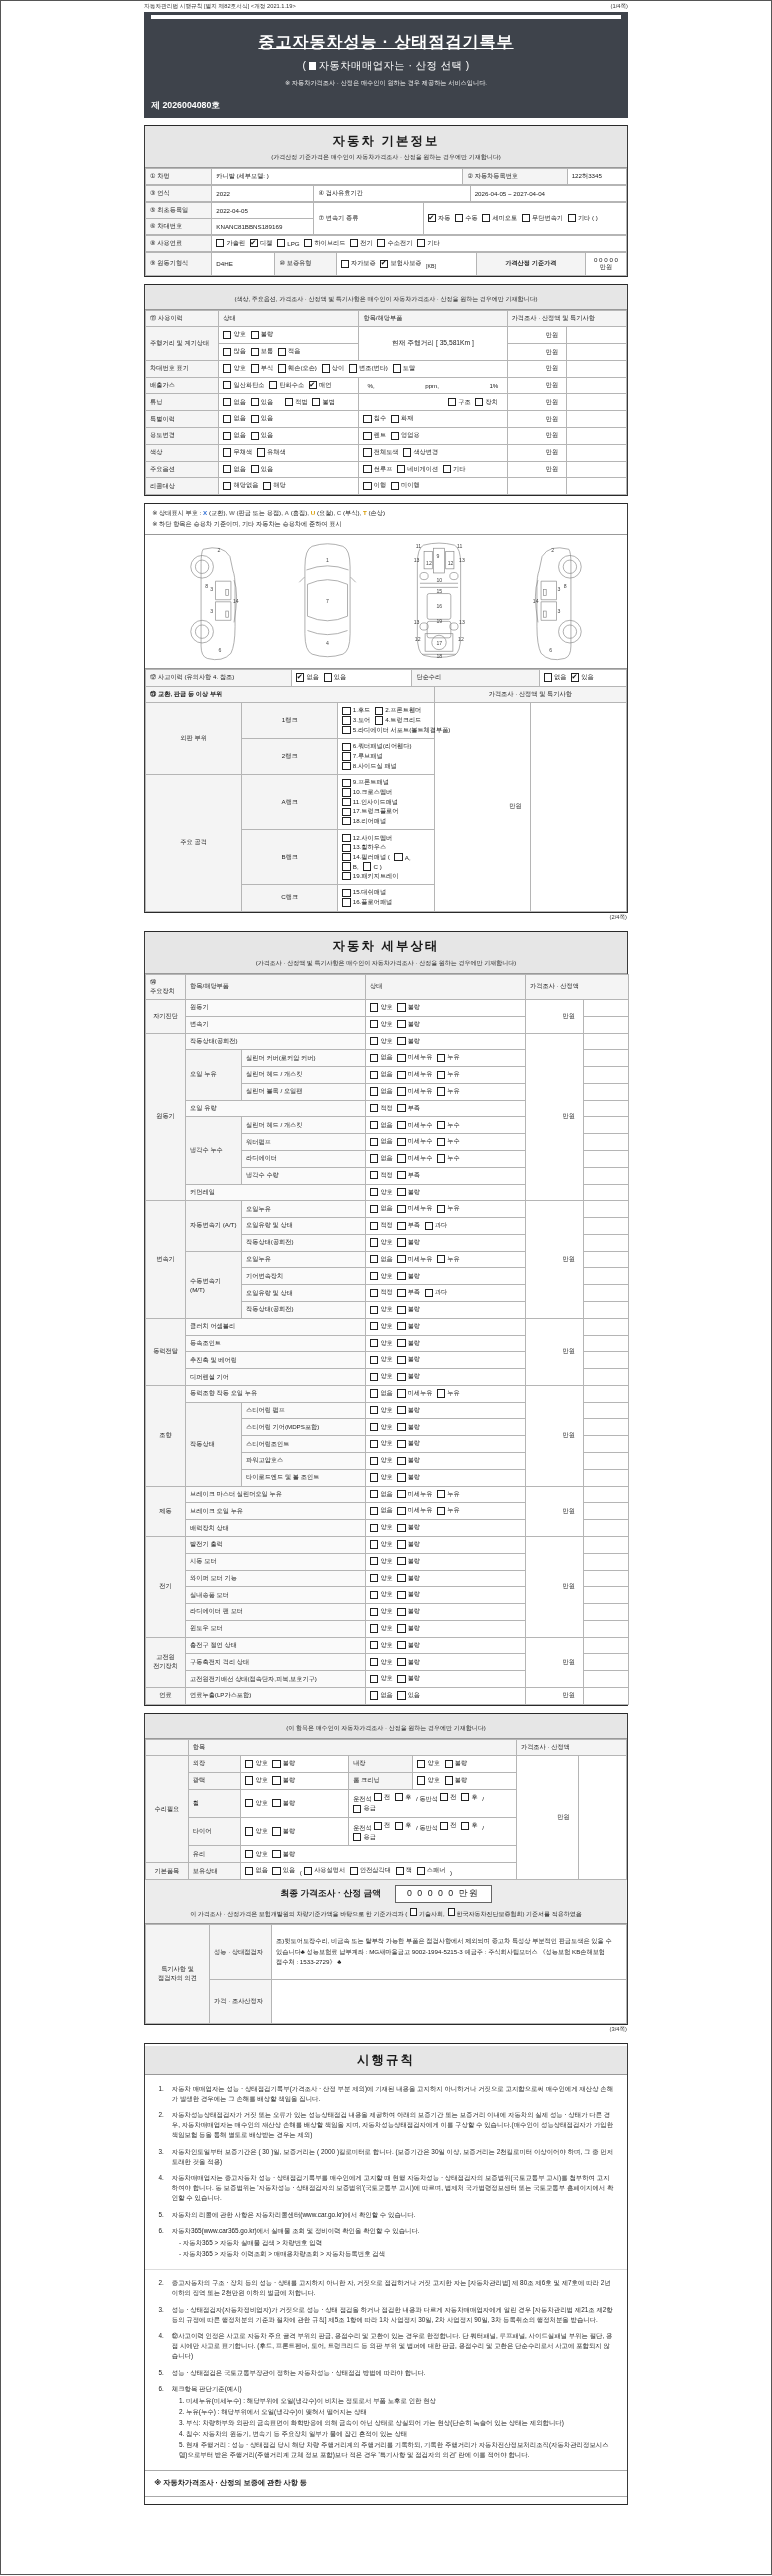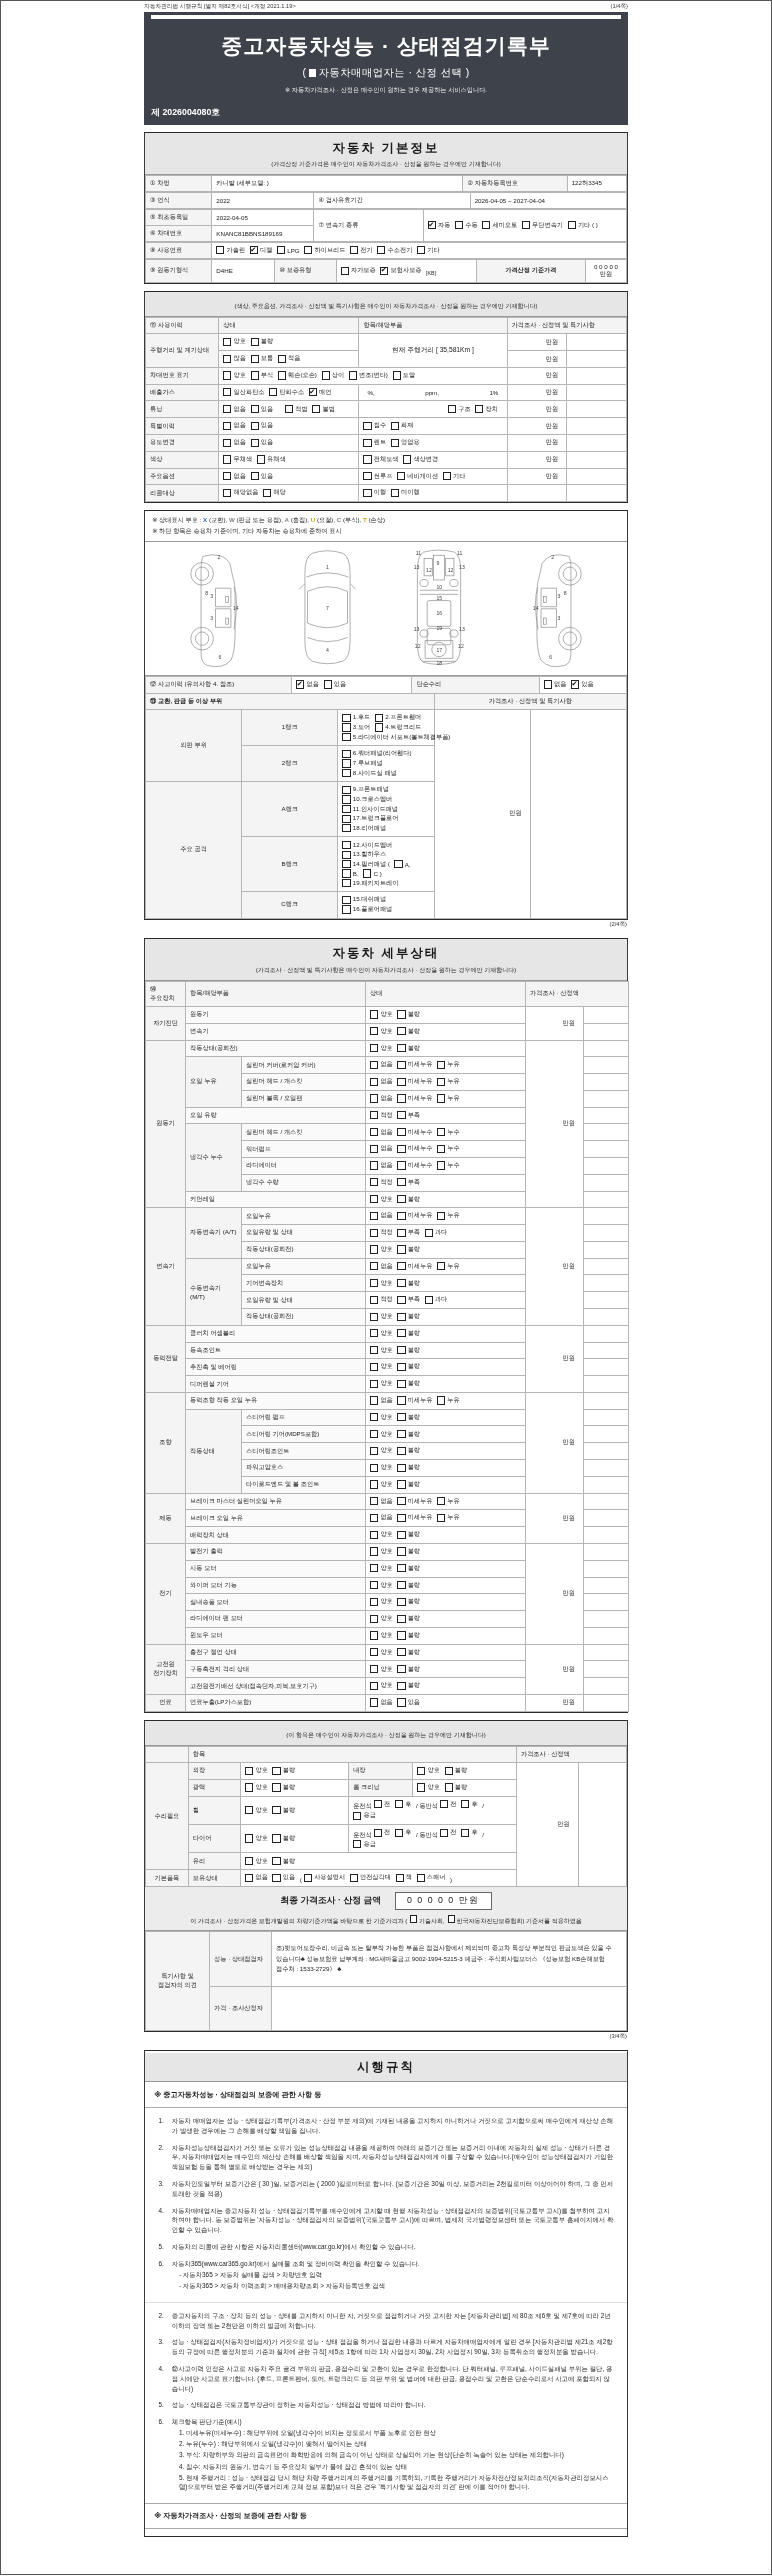--- a/index.html
+++ b/index.html
@@ -4,21 +4,21 @@
 <style>
   html,body{margin:0;padding:0;background:#ffffff;}
   body{width:773px;font-family:"Liberation Sans","DejaVu Sans",sans-serif;color:#1a1a1a;}
   .frame{width:772px;height:2575px;border:0.5px solid #555;box-sizing:border-box;background:#fff;overflow:hidden;position:relative;}
   .doc{width:484px;margin-left:143px;}
   .topmeta{display:flex;justify-content:space-between;font-size:5.7px;color:#333;padding:2.1px 0 1px 0;}
   .pagemark{text-align:right;font-size:5.7px;color:#333;padding:1.5px 1px;}
   
   .hdr{background:#3e434b;color:#fff;padding:2.1px 7.2px 6.2px 7.2px;}
   .hdr .whitebar{height:3.6px;background:#fff;margin:1px 0 13.4px 0;}
-  .hdr .t1{text-align:center;font-size:21px;font-weight:bold;letter-spacing:1px;}
+  .hdr .t1{text-align:center;font-size:16px;font-weight:bold;letter-spacing:1px;text-decoration:underline;}
   .hdr .t2{text-align:center;font-size:10.3px;margin-top:6.2px;letter-spacing:0.5px;}
   .hdr .t2 .sq{display:inline-block;width:6.2px;height:8.2px;background:#fff;vertical-align:-1px;margin:0 3.1px;}
   .hdr .t3{text-align:center;font-size:6.2px;margin-top:5.2px;color:#eee;}
   .hdr .docno{font-size:8.8px;font-weight:bold;margin-top:12.4px;}
   
   .sec{border:1px solid #3a3a3a;border-top:1.5px solid #2a2a2a;border-bottom:1.5px solid #2a2a2a;margin-top:7.2px;background:#fff;}
   .sechead{background:#e6e6e6;text-align:center;padding:6.2px 3.1px 5.2px 3.1px;border-bottom:0.5px solid #999;}
   .sechead .st1{font-size:12.4px;font-weight:bold;letter-spacing:2.1px;}
   .sechead .st2{font-size:6px;margin-top:3.6px;color:#222;}
   table{border-collapse:collapse;width:100%;table-layout:fixed;}
@@ -1348,21 +1348,20 @@
     </tbody>
         </table>
   </div>
 
   <div class="pagemark">(3/4쪽)</div>
 
   <div class="sec notebox">
     <div class="sechead">
       <div class="st1">시행규칙</div>
     </div>
-    <div class="notesub">※ 중고자동차성능 · 상태점검의 보증에 관한 사항 등</div>
     <div class="notelist" id="notes1">
           <div class="nrow">
             <span class="nn">1.</span>
             <span class="nt">자동차 매매업자는 성능 · 상태점검기록부(가격조사 · 산정 부분 제외)에 기재된 내용을 고지하지 아니하거나 거짓으로 고지함으로써 매수인에게 재산상 손해가 발생한 경우에는 그 손해를 배상할 책임을 집니다.</span>
           </div>
           <div class="nrow">
             <span class="nn">2.</span>
             <span class="nt">자동차성능상태점검자가 거짓 또는 오류가 있는 성능상태점검 내용을 제공하여 아래의 보증기간 또는 보증거리 이내에 자동차의 실제 성능 · 상태가 다른 경우, 자동차매매업자는 매수인의 재산상 손해를 배상할 책임을 지며, 자동차성능상태점검자에게 이를 구상할 수 있습니다.(매수인이 성능상태점검자가 가입한 책임보험 등을 통해 별도로 배상받는 경우는 제외)</span>
           </div>
           <div class="nrow">

